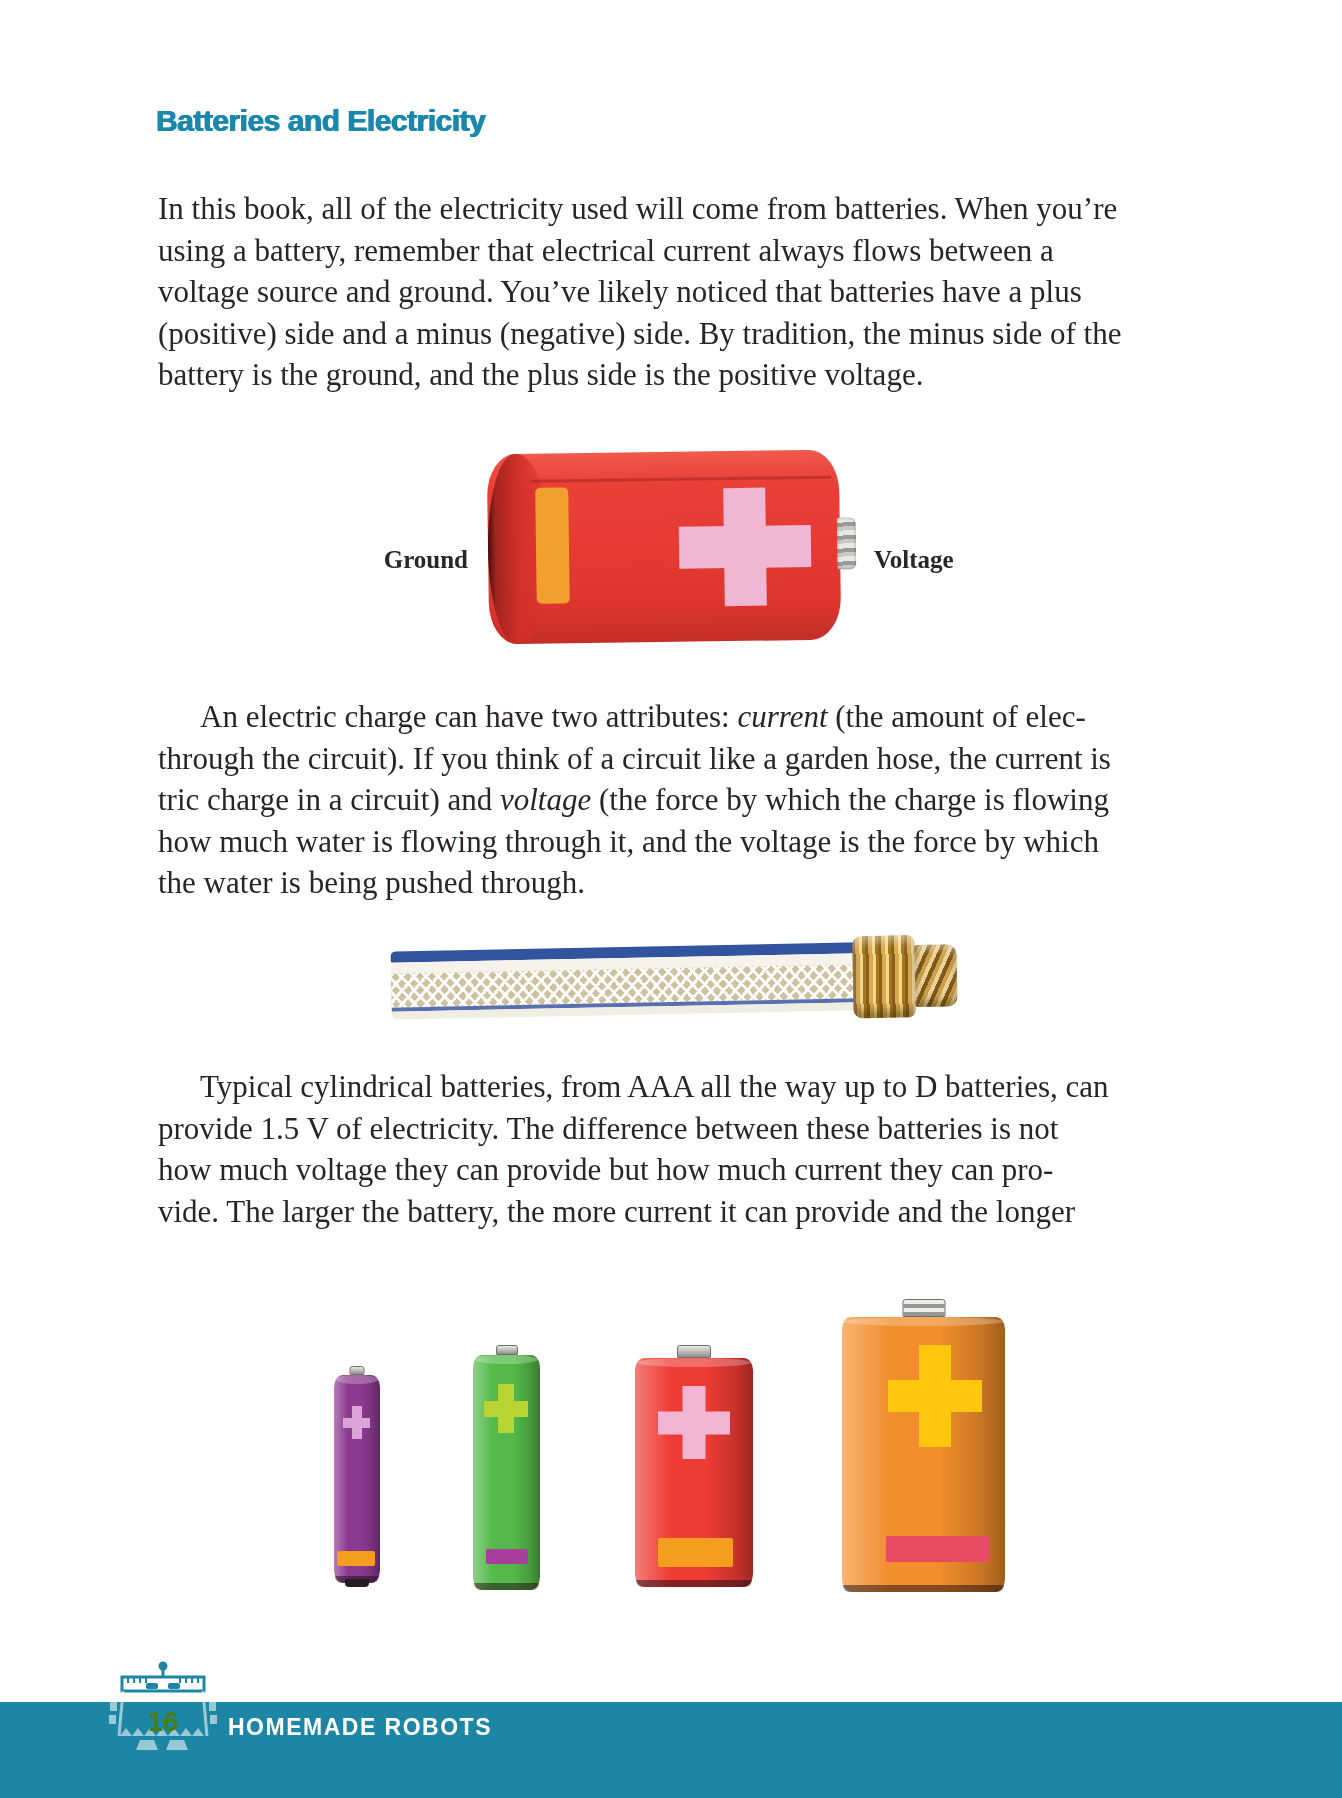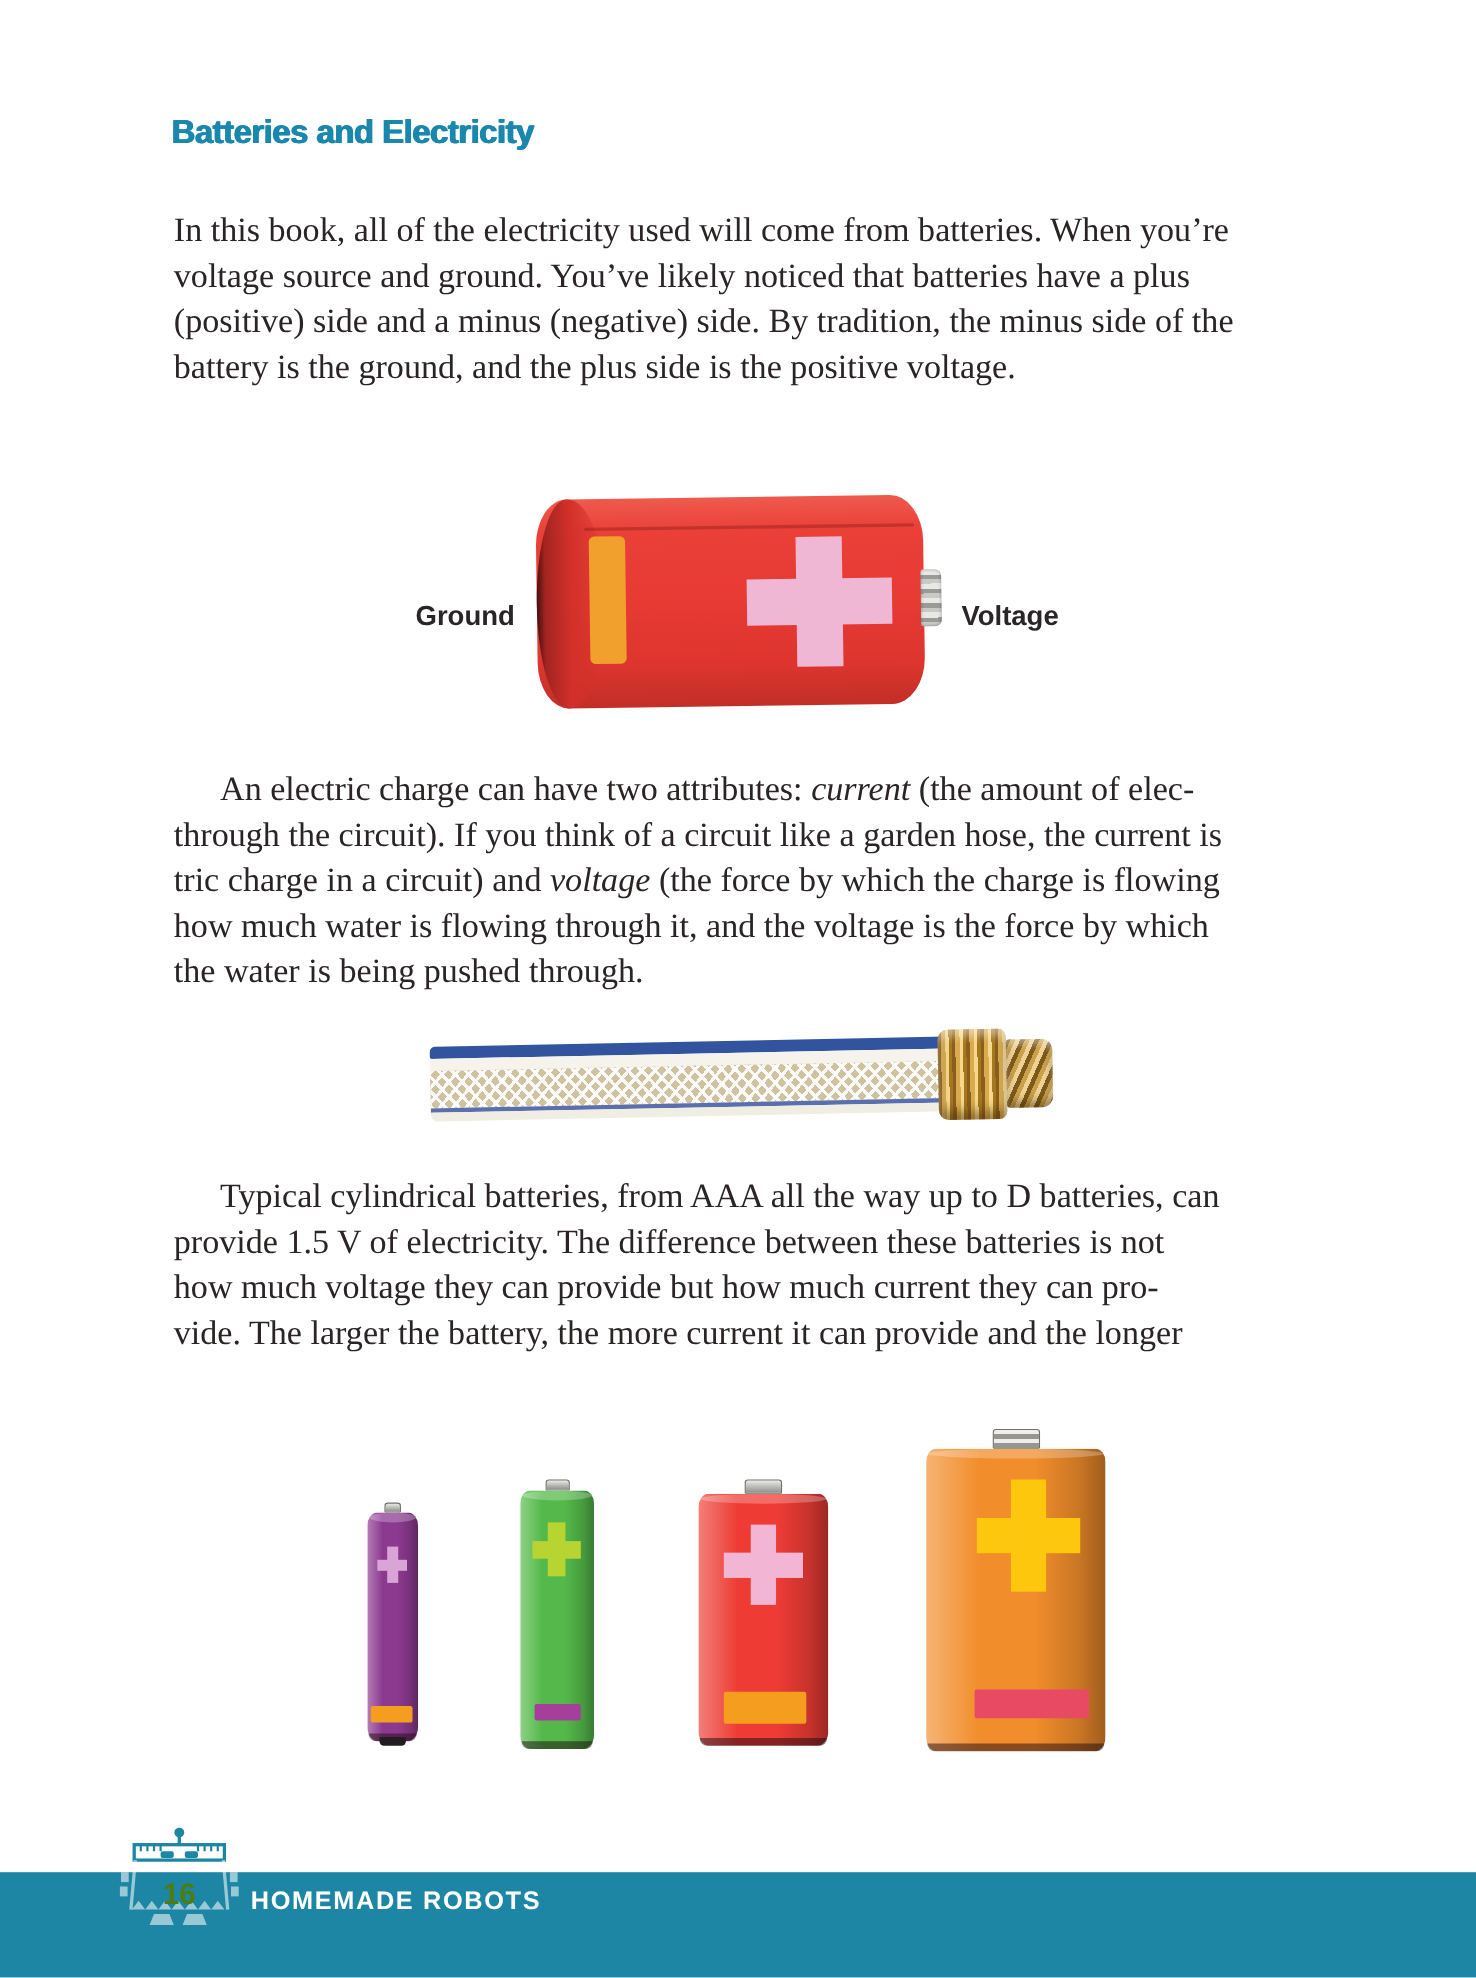--- a/index.html
+++ b/index.html
@@ -18,21 +18,21 @@
   
   .para { position:absolute; left:158px; font-size:31px; line-height:41.6px; }
   .tline { white-space:nowrap; height:41.6px; }
   .indent { padding-left:42px; }
   .it { font-style:italic; }
   .p1 { top:188px; }
   .p2 { top:696px; }
   .p3 { top:1066px; }
   
   .figlabel {
-    position:absolute; font-family:Liberation Sans, sans-serif;
+    position:absolute; font-family:Liberation Serif, serif;
     font-weight:bold; font-size:25px; color:#2a2526;
   }
   .ground-label { left:300px; top:546px; width:168px; text-align:right; }
   .voltage-label { left:874px; top:546px; }
   .bigbat {
     position:absolute; left:488px; top:452px; width:352px; height:190px;
     border-radius:28px 30px 30px 28px / 42px;
     background:linear-gradient(180deg,#ef5a4d 0%,#ea4038 16%,#e63a33 52%,#dd352e 80%,#c22e29 100%);
     transform:rotate(-0.8deg);
   }
@@ -161,20 +161,21 @@
 </style>
 </head>
 <body>
 
 <div class="page">
 
   <h1 class="heading">Batteries and Electricity</h1>
 
   <div class="para p1">
     <div class="tline">In this book, all of the electricity used will come from batteries. When you’re</div>
+    <div class="tline">using a battery, remember that electrical current always flows between a</div>
     <div class="tline">voltage source and ground. You’ve likely noticed that batteries have a plus</div>
     <div class="tline">(positive) side and a minus (negative) side. By tradition, the minus side of the</div>
     <div class="tline">battery is the ground, and the plus side is the positive voltage.</div>
   </div>
 
   <div class="figlabel ground-label">Ground</div>
   <div class="bigbat">
     <div class="cap"></div>
     <div class="crease"></div>
     <div class="stripe-v"></div>

